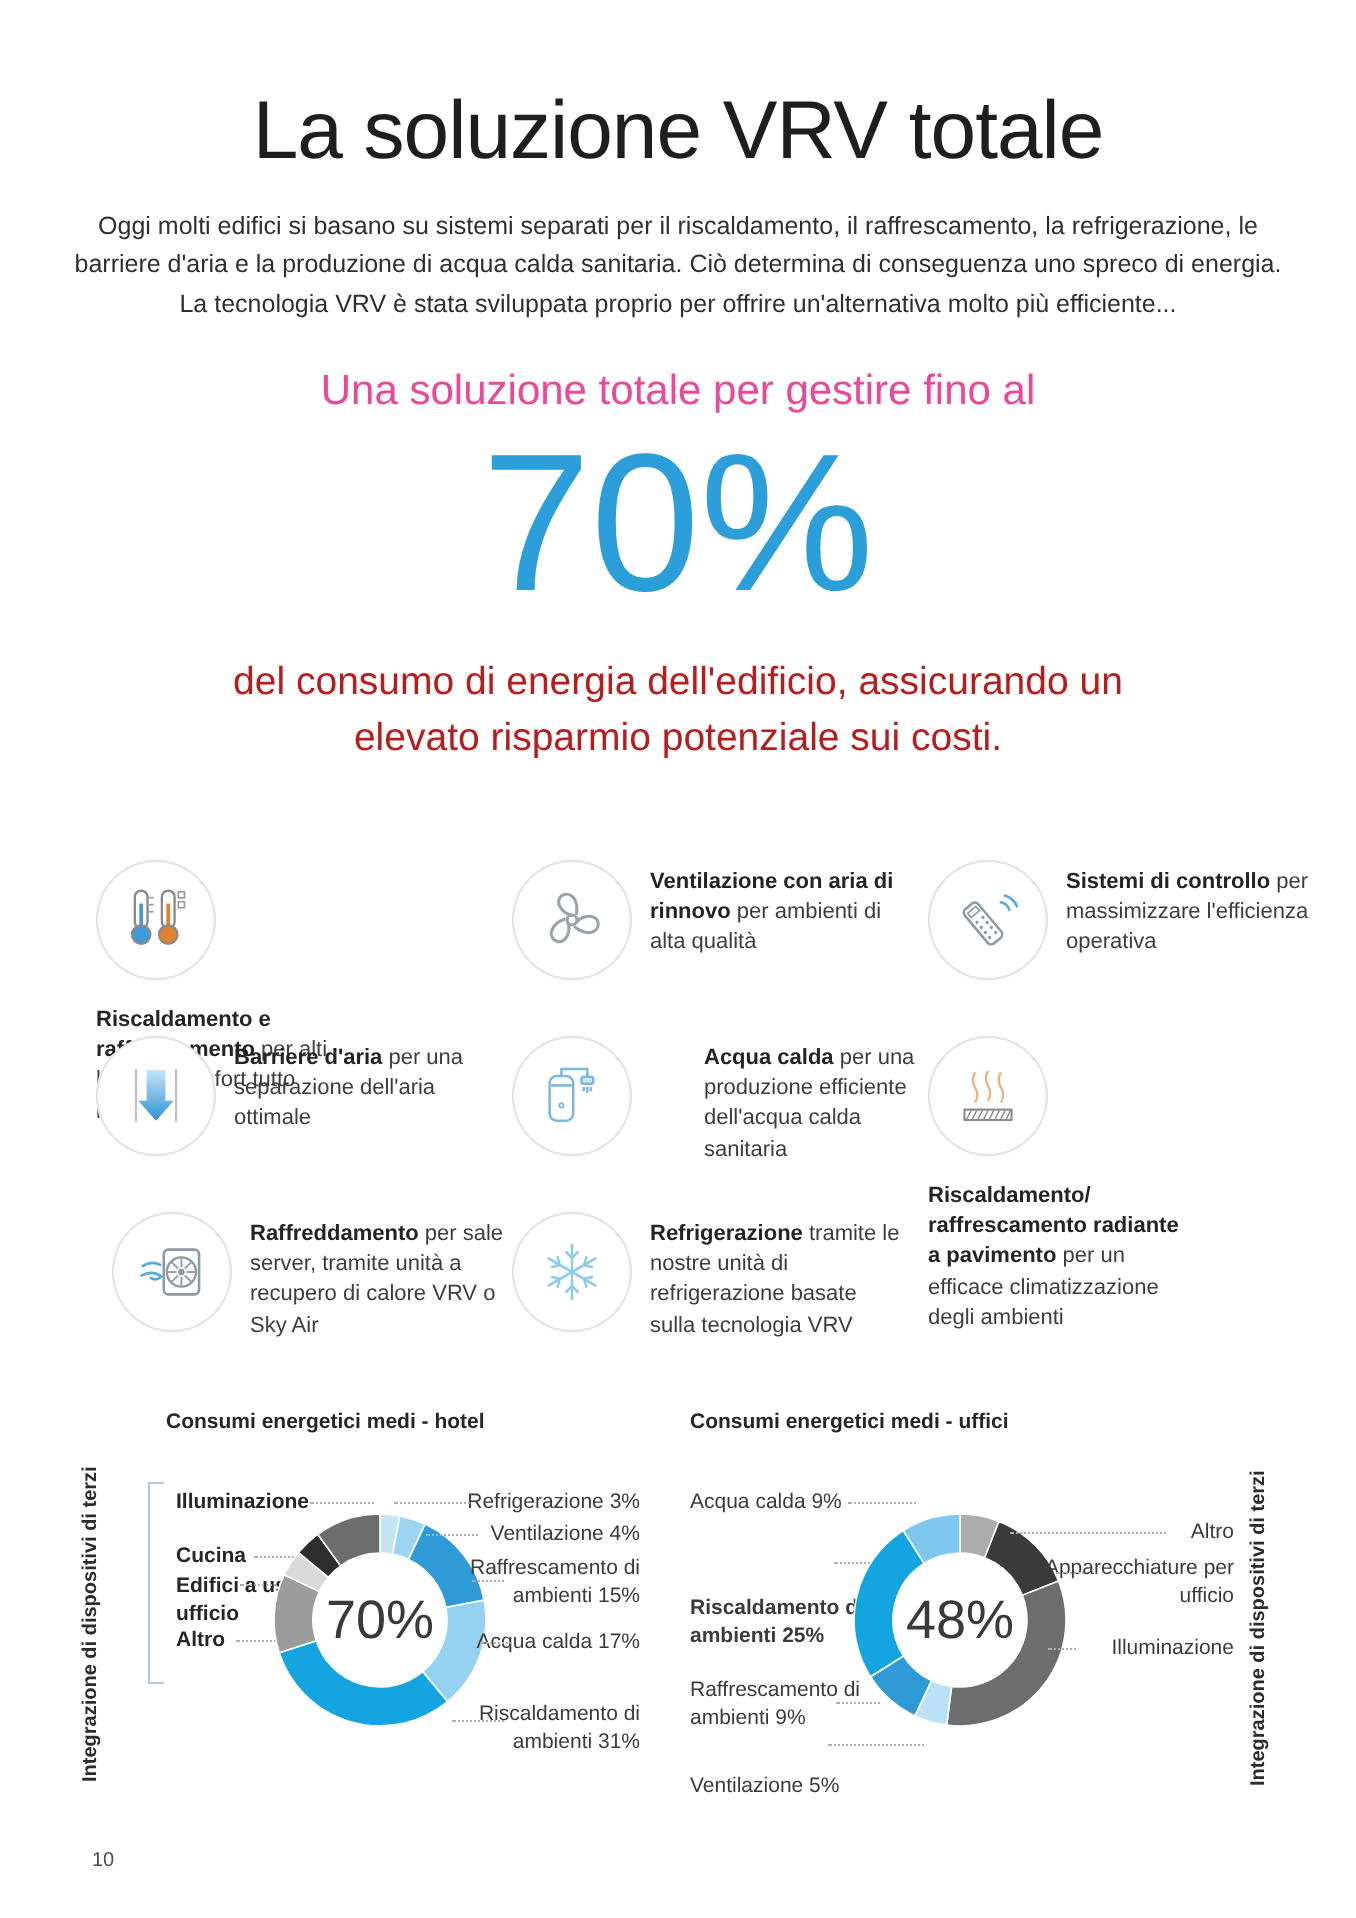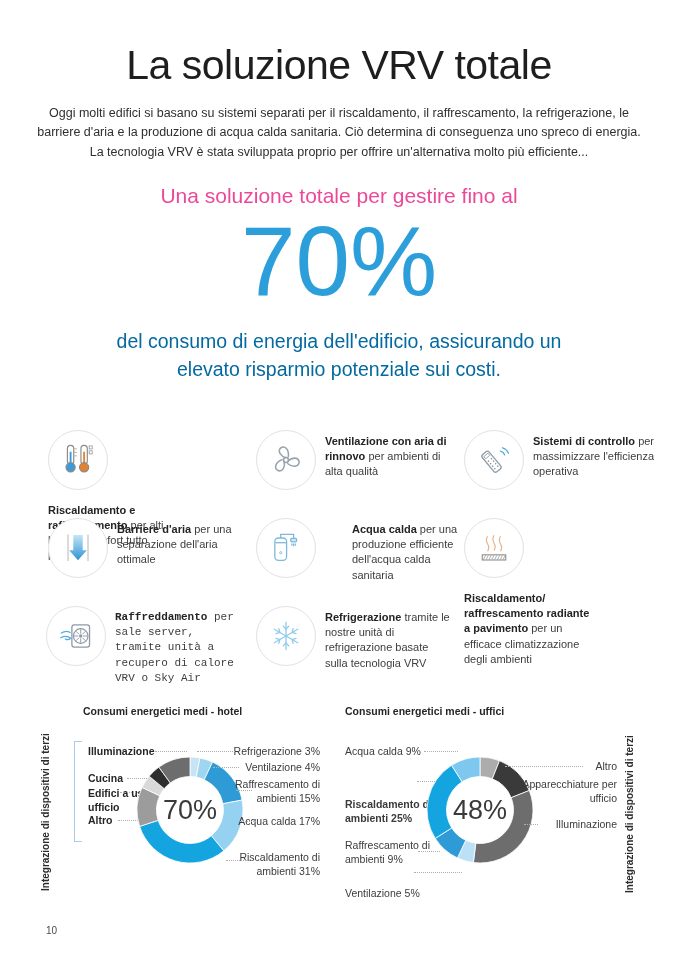--- a/index.html
+++ b/index.html
@@ -8,21 +8,21 @@
 
   .title{position:absolute;top:42px;left:0;width:100%;text-align:center;
          font-size:41px;font-weight:300;color:#1e1e1e;letter-spacing:-0.5px;}
   .intro{position:absolute;top:104px;left:50%;transform:translateX(-50%);width:608px;
          text-align:center;font-size:12.5px;line-height:1.55;color:#2f2f2f;}
   .hero-lead{position:absolute;top:184px;left:0;width:100%;text-align:center;
          font-size:21px;font-weight:300;color:#ec4899;}
   .hero-big{position:absolute;top:204px;left:0;width:100%;text-align:center;
          font-size:98px;font-weight:300;color:#2c9fdb;line-height:1.18;}
   .hero-tail{position:absolute;top:328px;left:50%;transform:translateX(-50%);width:450px;
-         text-align:center;font-size:19.5px;font-weight:300;color:#0369a1;line-height:1.42;}
+         text-align:center;font-size:19.5px;font-weight:300;color:#b91c1c;line-height:1.42;}
 
   .feat{position:absolute;display:flex;gap:9px;width:202px;}
   .feat-icon{flex:0 0 58px;width:58px;height:58px;border:1px solid #e2e2e2;border-radius:50%;
          background:#fff;display:flex;align-items:center;justify-content:center;}
   .feat-text{font-size:11px;line-height:1.38;color:#3d3d3d;padding-top:4px;width:128px;}
   .feat-text b{color:#242424;}
 
   .chart-title{position:absolute;font-size:10.5px;font-weight:bold;color:#262626;}
   .vlabel{position:absolute;writing-mode:vertical-rl;transform:rotate(180deg);
          font-size:10px;font-weight:bold;color:#2b2b2b;white-space:nowrap;text-align:center;}
@@ -166,21 +166,21 @@
           <line x1="22.4" y1="26.8" x2="24.2" y2="23.2"></line>
             <line x1="24.8" y1="26.8" x2="26.4" y2="23.4"></line>
         </g>
       </svg>
     </div>
     <div class="feat-text">
       <b>Riscaldamento/ raffrescamento radiante a pavimento</b><span> per un efficace climatizzazione degli ambienti</span>
     </div>
   </div>
 
-  <div class="feat" style="left:46px;top:606px;font-family:Liberation Mono, monospace;">
+  <div class="feat" style="left:56px;top:606px;">
     <div class="feat-icon">
       <svg width="40" height="40" viewBox="0 0 34 34">
         <g fill="none" stroke="#55acdf" stroke-width="1.1" stroke-linecap="round">
           <path d="M4.5 14.5 q4 -2.5 7.5 -0.5"></path>
           <path d="M4 18.5 q5 -2.5 8.5 0.5 q-2.5 2 -4.5 0.5"></path>
         </g>
         <rect x="13.5" y="7.5" width="15" height="19" rx="2" fill="#fff" stroke="#8e9aa5" stroke-width="1.1"></rect>
         <circle cx="21" cy="17" r="6.2" fill="none" stroke="#8e9aa5" stroke-width="1"></circle>
         <circle cx="21" cy="17" r="1.4" fill="#8e9aa5"></circle>
         <g stroke="#8e9aa5" stroke-width="0.8">

